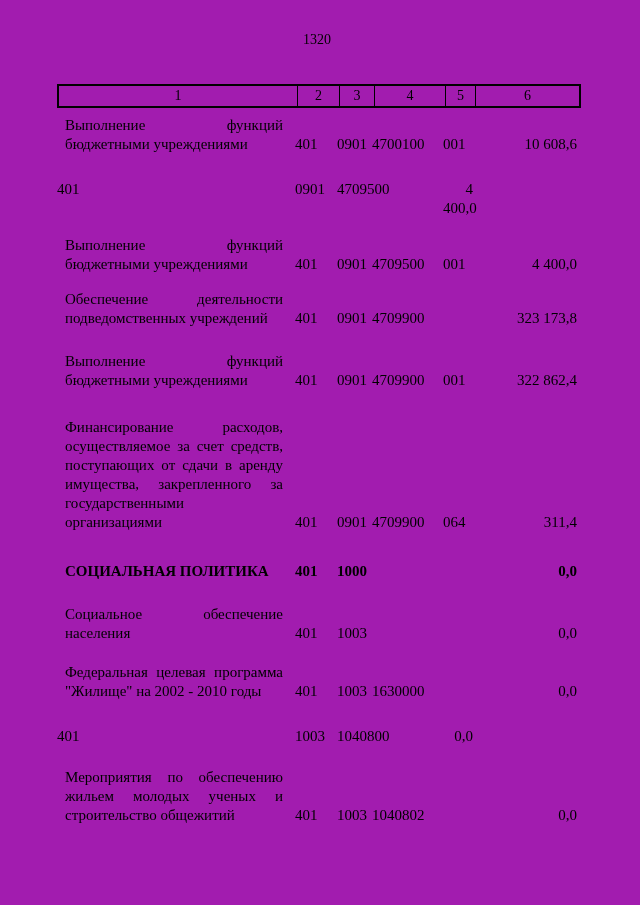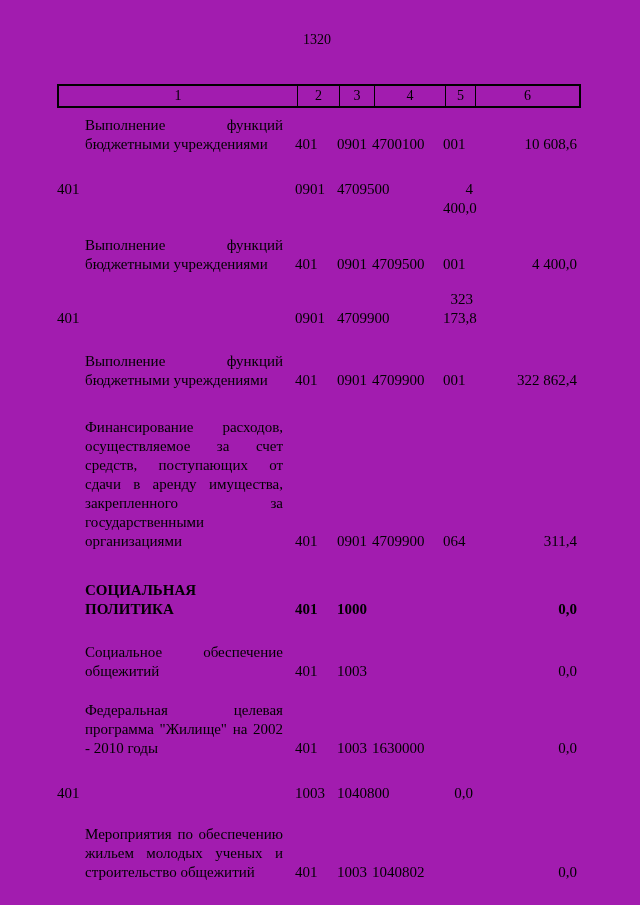--- a/index.html
+++ b/index.html
@@ -42,21 +42,20 @@
     grid-template-columns: 238px 42px 35px 71px 30px 104px;
     align-items: end;
     font-size: 15px;
     line-height: 19px;
   }
   .row.align-start  { align-items: start; }
   .row.align-center { align-items: center; }
   .row .c1 {
     text-align: justify;
     padding: 0 12px 0 8px;
-    margin-left: 20px;
   }
   .row .c2, .row .c3, .row .c4, .row .c5 { }
   .row .c6 { text-align: right; }
   .row.bold { font-weight: bold; }
 </style>
 </head>
 <body>
 
 <div class="page">
 
@@ -91,20 +90,21 @@
   <div class="row" style="margin-top:18px">
     <div class="c1">Выполнение функций бюджетными учреждениями</div>
     <div class="c2">401</div>
     <div class="c3">0901</div>
     <div class="c4">4709500</div>
     <div class="c5">001</div>
     <div class="c6">4 400,0</div>
   </div>
 
   <div class="row" style="margin-top:16px">
+    <div class="c1">Обеспечение деятельности подведомственных учреждений</div>
     <div class="c2">401</div>
     <div class="c3">0901</div>
     <div class="c4">4709900</div>
     <div class="c5"></div>
     <div class="c6">323 173,8</div>
   </div>
 
   <div class="row" style="margin-top:24px">
     <div class="c1">Выполнение функций бюджетными учреждениями</div>
     <div class="c2">401</div>
@@ -126,21 +126,21 @@
   <div class="row bold" style="margin-top:30px">
     <div class="c1">СОЦИАЛЬНАЯ ПОЛИТИКА</div>
     <div class="c2">401</div>
     <div class="c3">1000</div>
     <div class="c4"></div>
     <div class="c5"></div>
     <div class="c6">0,0</div>
   </div>
 
   <div class="row" style="margin-top:24px">
-    <div class="c1">Социальное обеспечение общежитий</div>
+    <div class="c1">Социальное обеспечение населения</div>
     <div class="c2">401</div>
     <div class="c3">1003</div>
     <div class="c4"></div>
     <div class="c5"></div>
     <div class="c6">0,0</div>
   </div>
 
   <div class="row" style="margin-top:20px">
     <div class="c1">Федеральная целевая программа "Жилище" на 2002 - 2010 годы</div>
     <div class="c2">401</div>

